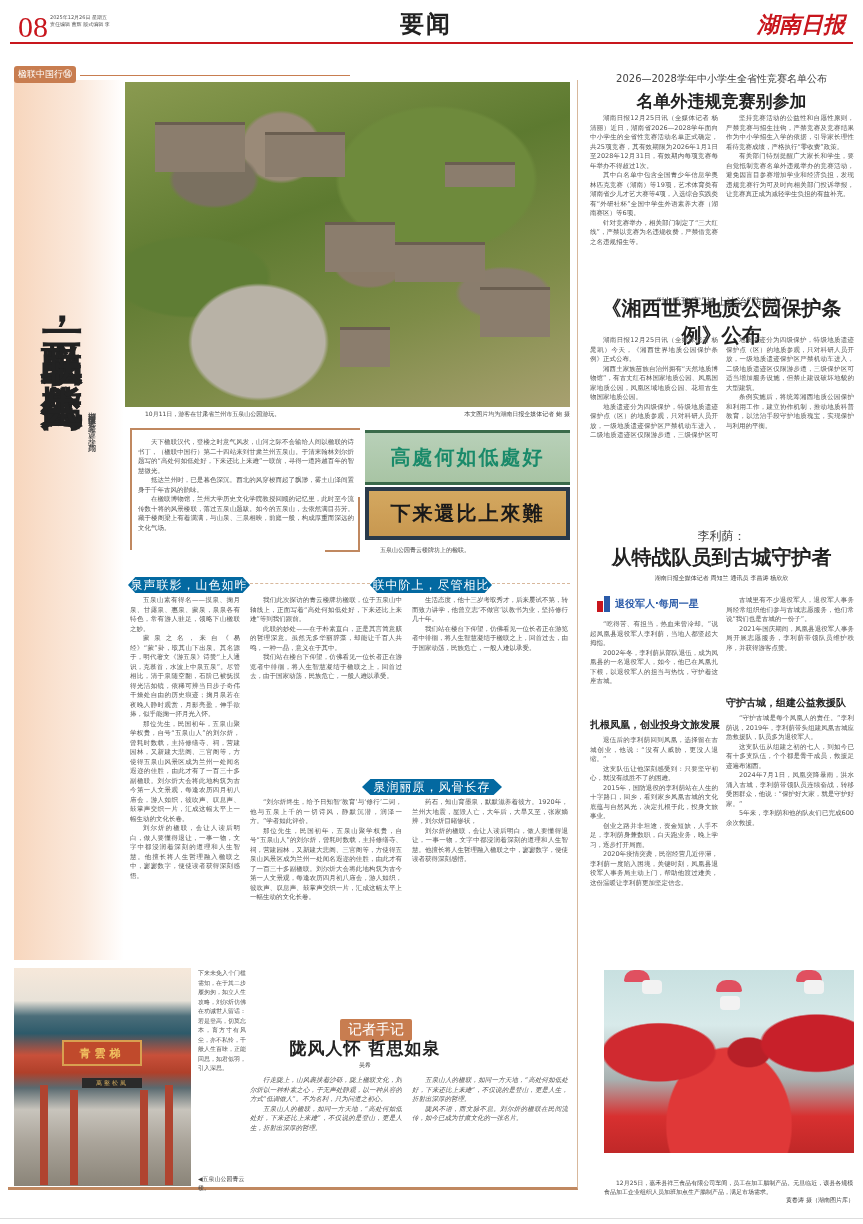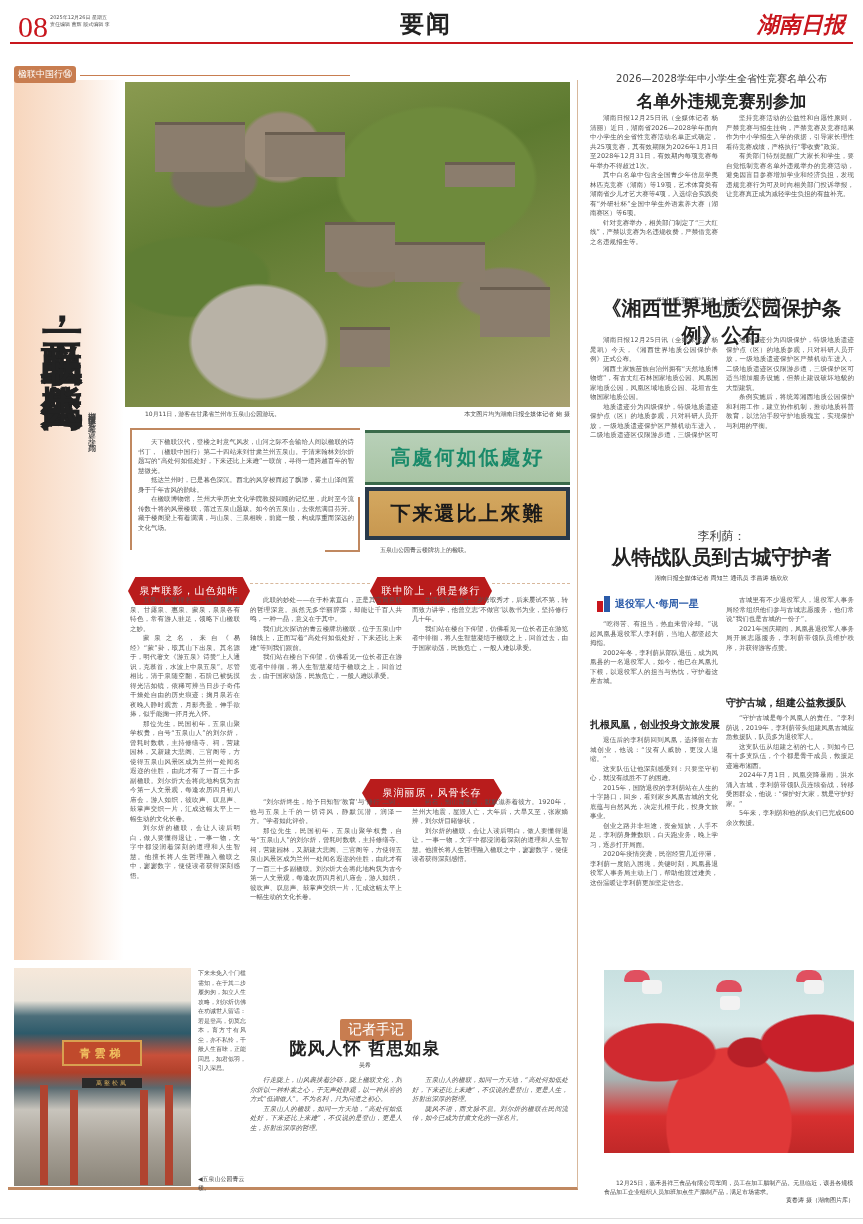--- a/index.html
+++ b/index.html
@@ -26,21 +26,21 @@
  radial-gradient(ellipse at 15% 60%,#5f7d34 0 14%,transparent 15%),
  linear-gradient(160deg,#8a9a50,#5d7a30 40%,#7e8c48 70%,#a8a070)}
 .photo-main .bldg{position:absolute;background:#8b7d6d;border-top:3px solid #6a5e50}
 .caption{font-size:6px;color:#444;font-family:"DejaVu Sans",sans-serif}
 .intro-box{left:130px;top:428px;width:230px;height:122px;border-left:2px solid #c08860;border-top:2px solid #c08860;padding:8px 6px 0 6px}
 .intro-corner{left:325px;top:497px;width:35px;height:55px;border-right:2px solid #c08860;border-bottom:2px solid #c08860}
 .body-text{font-size:6.5px;line-height:9.5px;color:#555;text-indent:2em;text-align:justify;font-family:"DejaVu Sans",sans-serif}
 .plaque{position:absolute;left:365px;width:205px;display:flex;align-items:center;justify-content:center;font-weight:bold;font-family:"DejaVu Serif",serif;letter-spacing:2px}
 .plaque-top{top:430px;height:55px;background:linear-gradient(#b8d0b8,#a8c4a4);color:#1a8a6a;font-size:20px;border-top:3px solid #3a6a4a;border-bottom:3px solid #3a6a4a}
 .plaque-bot{top:487px;height:53px;background:linear-gradient(#d4a860,#c89850);color:#1a1a1a;font-size:20px;border:4px solid #2a3a4a}
-.sec-head{position:absolute;height:28px;background:#b91c1c;color:#fff;font-size:10px;font-family:"DejaVu Sans",sans-serif;display:flex;align-items:center;justify-content:center;clip-path:polygon(6% 0,94% 0,100% 50%,94% 100%,6% 100%,0 50%);letter-spacing:1px}
+.sec-head{position:absolute;height:16px;background:#0369a1;color:#fff;font-size:12px;font-family:"DejaVu Sans",sans-serif;display:flex;align-items:center;justify-content:center;clip-path:polygon(6% 0,94% 0,100% 50%,94% 100%,6% 100%,0 50%);letter-spacing:1px}
 .sec-rule{position:absolute;height:1px;border-top:1px dashed #d8b89c}
 .col{position:absolute}
 .photo-gate{left:14px;top:968px;width:177px;height:218px;background:
  linear-gradient(180deg,#f6e8da 0%,#e8e2d8 15%,#4c6e7a 22%,#2d5a6a 30%,#c8503a 40%,#b0402a 48%,#5a6a70 55%,#c8c4bc 65%,#aaa49a 80%,#8a8478 100%)}
 .gate-sign{left:62px;top:1040px;width:80px;height:26px;background:#c04a2c;border:2px solid #d8a050;color:#f0c060;font-size:11px;display:flex;align-items:center;justify-content:center;font-weight:bold;letter-spacing:4px}
 .gate-sign2{left:82px;top:1078px;width:60px;height:10px;background:#2a2a2a;color:#d8b060;font-size:6px;display:flex;align-items:center;justify-content:center;letter-spacing:2px}
 .pillar{position:absolute;width:8px;background:#b04430}
 .notes-tag{left:340px;top:1019px;background:#c87d50;color:#fff;font-size:14px;padding:2px 8px;font-family:"DejaVu Sans",sans-serif;border-radius:2px}
 .notes-title{left:160px;top:1037px;width:410px;text-align:center;font-size:17px;font-weight:bold;color:#222;font-family:"DejaVu Serif",serif;letter-spacing:1px}
 .notes-author{left:160px;top:1061px;width:410px;text-align:center;font-size:6px;color:#444;font-family:"DejaVu Sans",sans-serif}
@@ -109,25 +109,25 @@
 
 <div class="sec-head" style="left:128px;top:577px;width:122px">泉声联影，山色如昨</div>
 <div class="col" style="left:130px;top:596px;width:110px;height:362px;overflow:hidden">
   <p class="body-text">五泉山素有得名——摸泉、掬月泉、甘露泉、惠泉、蒙泉，泉泉各有特色，常有游人驻足，领略下山楹联之妙。</p>
   <p class="body-text">蒙泉之名，来自《易经》“蒙”卦，取其山下出泉。其名源于，明代著文《游五泉》诗赞“上人通识，克慕首，水波上中泉五泉”。尽管相比，清于泉随空翻，石阶已被抚摸得光洁如镜，依稀可辨当日步子奇伟干燥处自由的历史痕迹；掬月泉若在夜晚人静时观赏，月影亮盈，伸手欲捧，似乎能掬一抔月光入怀。</p>
   <p class="body-text">那位先生，民国初年，五泉山聚学权贵，自号“五泉山人”的刘尔炘，曾耗时数载，主持修缮寺、祠，营建园林，又新建大悲阁、三官阁等，方使得五泉山风景区成为兰州一处闻名遐迩的佳胜，由此才有了一百三十多副楹联。刘尔炘大会将此地构筑为古今第一人文景观，每逢农历四月初八庙会，游人如织，彼吹声、叹息声、鼓掌声交织一片，汇成这幅太平上一幅生动的文化长卷。</p>
   <p class="body-text">刘尔炘的楹联，会让人读后明白，做人要懂得退让，一事一物，文字中都浸润着深刻的道理和人生智慧。他擅长将人生哲理融入楹联之中，寥寥数字，便使读者获得深刻感悟。</p>
 </div>
 
 <div class="sec-rule" style="left:250px;top:583px;width:120px"></div>
-<div class="sec-head" style="left:370px;top:577px;width:122px">联中阶上，俱是修行</div>
+<div class="sec-head" style="left:370px;top:577px;width:122px">联中阶上，尽管相比</div>
 <div class="sec-rule" style="left:492px;top:583px;width:78px"></div>
 <div class="col" style="left:250px;top:596px;width:152px;height:170px;overflow:hidden">
+  <p class="body-text">我们此次探访的青云楼牌坊楹联，位于五泉山中轴线上，正面写着“高处何如低处好，下来还比上来难”等到我们跟前。</p>
   <p class="body-text">此联的妙处——在于朴素直白，正是其言简意赅的哲理深意。虽然无多华丽辞藻，却能让千百人共鸣，一种一品，意义在于其中。</p>
-  <p class="body-text">我们此次探访的青云楼牌坊楹联，位于五泉山中轴线上，正面写着“高处何如低处好，下来还比上来难”等到我们跟前。</p>
   <p class="body-text">我们站在楼台下仰望，仿佛看见一位长者正在游览者中徘徊，将人生智慧凝结于楹联之上，回首过去，由于国家动荡，民族危亡，一般人难以承受。</p>
 </div>
 <div class="col" style="left:412px;top:596px;width:156px;height:170px;overflow:hidden">
   <p class="body-text">生活态度，他十三岁考取秀才，后来屡试不第，转而致力讲学，他曾立志‘不做官’以教书为业，坚持修行几十年。</p>
   <p class="body-text">我们站在楼台下仰望，仿佛看见一位长者正在游览者中徘徊，将人生智慧凝结于楹联之上，回首过去，由于国家动荡，民族危亡，一般人难以承受。</p>
 </div>
 
 <div class="sec-head" style="left:362px;top:779px;width:140px">泉润丽原，风骨长存</div>
 <div class="col" style="left:250px;top:798px;width:152px;height:210px;overflow:hidden">
   <p class="body-text">“刘尔炘终生，给予日知智‘教育’与‘修行’二词，他与五泉上千的一切诗风，静默沉潜，润泽一方。”学者如此评价。</p>

